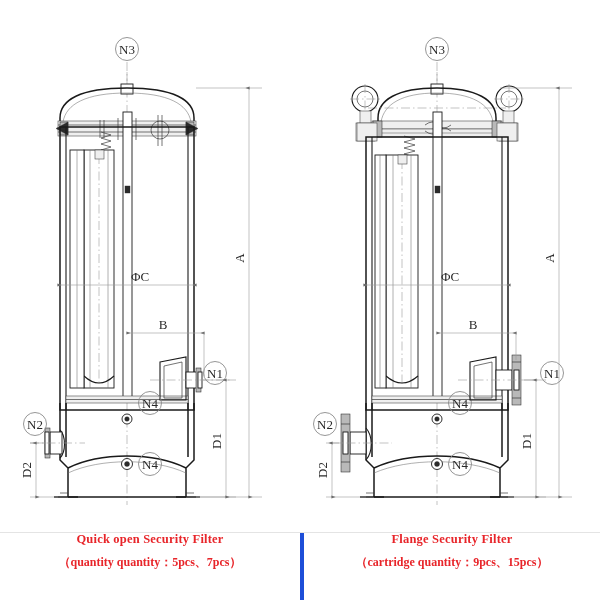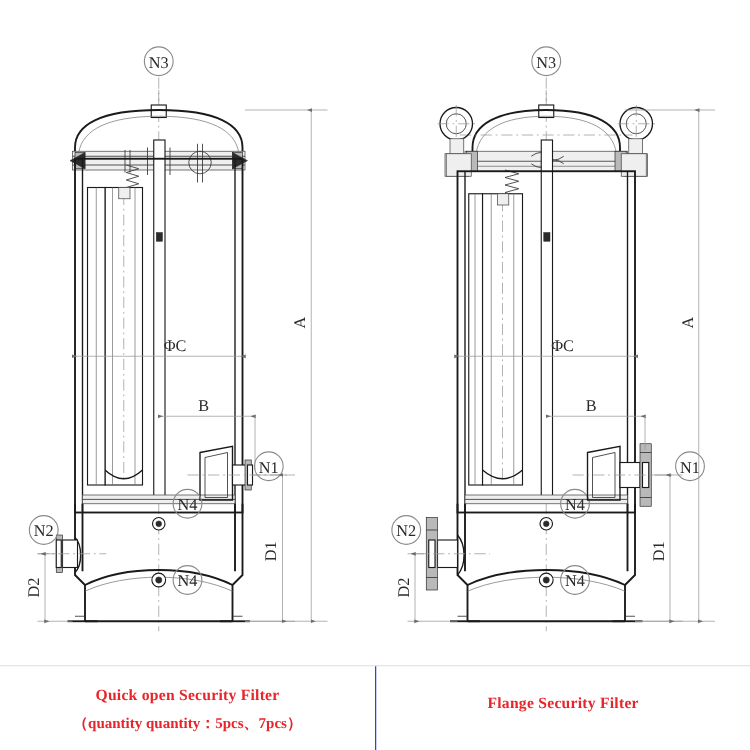--- a/index.html
+++ b/index.html
@@ -14,24 +14,24 @@
 
   
   .caption-band{
     position:absolute;left:0;top:532px;width:600px;height:68px;
     border-top:1px solid #e4e4e4;
     display:flex;
   }
   .caption-cell{
     width:300px;height:68px;
     display:flex;flex-direction:column;
-    align-items:center;justify-content:center;
+    align-items:center;
     box-sizing:border-box;
   }
-  .caption-cell.right{border-left:1px solid #1d4ed8;}
+  .caption-cell.right{border-left:4px solid #1d4ed8;}
   .cap-title{
     color:#e8252a;font-weight:bold;font-size:12.5px;
     letter-spacing:.2px;line-height:1;margin-bottom:10px;
     white-space:nowrap;
   }
   .cap-sub{
     color:#e8252a;font-weight:bold;font-size:12px;
     line-height:1;white-space:nowrap;
   }
 </style>
@@ -396,16 +396,17 @@
     </svg>
   </div>
 
   <div class="caption-band">
     <div class="caption-cell left">
       <div class="cap-title">Quick open Security Filter</div>
       <div class="cap-sub">（quantity quantity：5pcs、7pcs）</div>
     </div>
     <div class="caption-cell right">
       <div class="cap-title">Flange Security Filter</div>
+      <div class="cap-sub">（cartridge quantity：9pcs、15pcs）</div>
     </div>
   </div>
 
 </div>
 
 </body></html>

